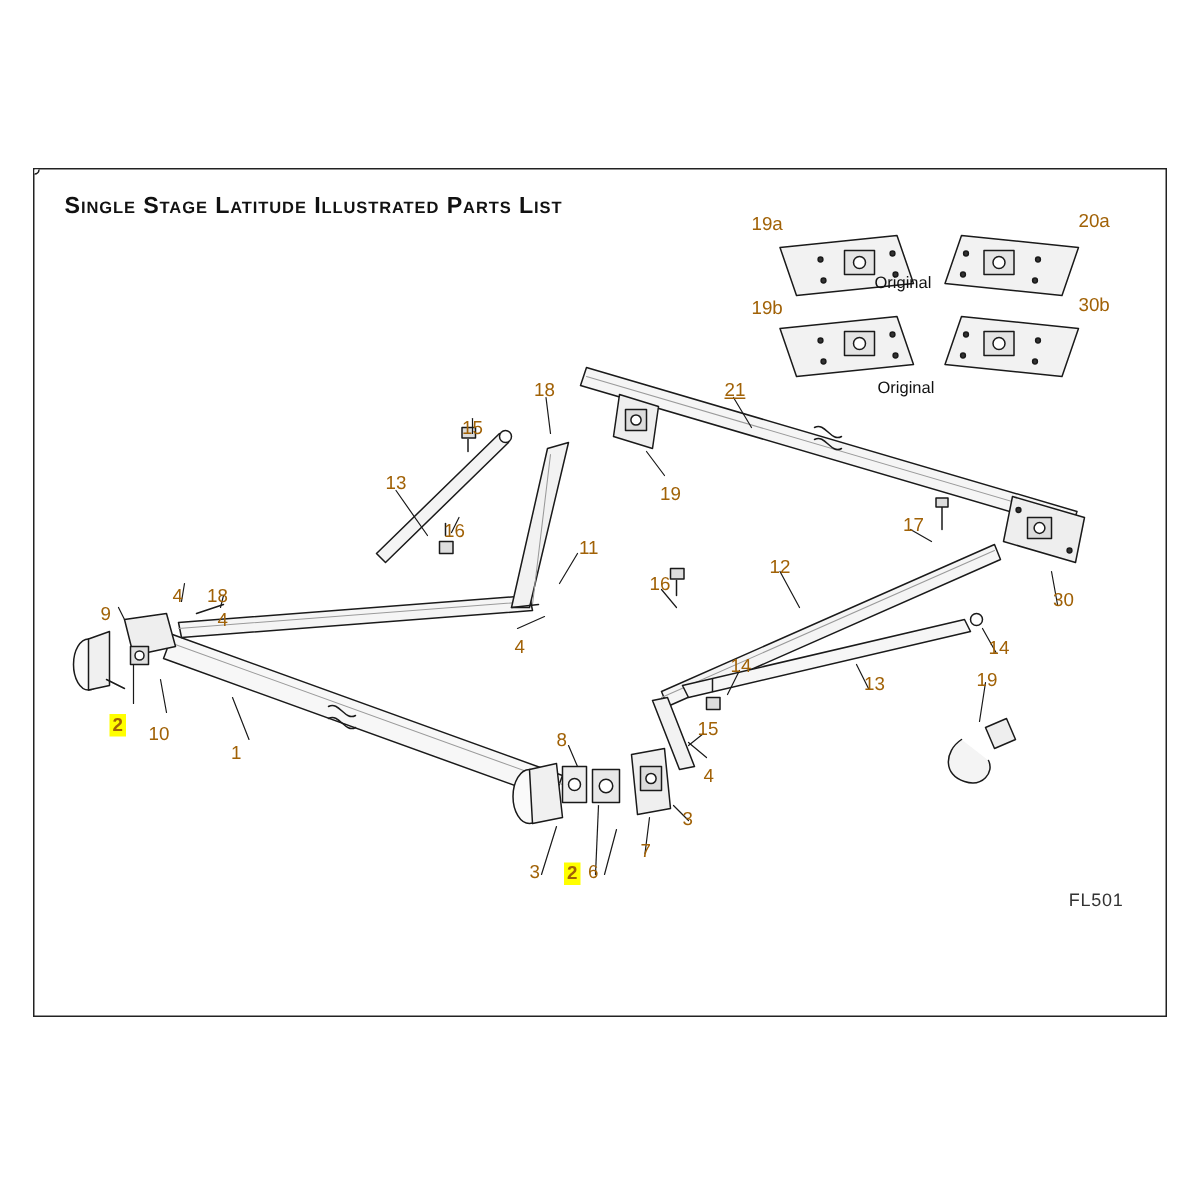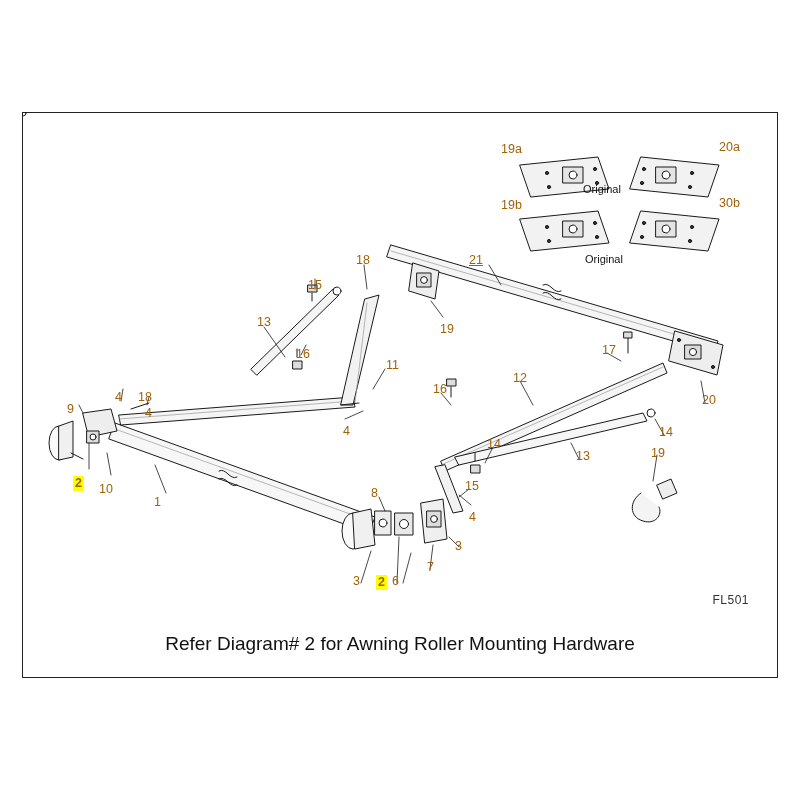--- a/index.html
+++ b/index.html
@@ -61,20 +61,21 @@
     font-size:11px;
     color:#111;
     white-space:nowrap;
   }
 </style>
 </head>
 <body>
 
 <div id="sheet">
 
+  <div id="title">Single Stage Latitude Illustrated Parts List</div>
 
   <svg class="draw" viewBox="0 0 756 566">
     <g fill="none" stroke="#1a1a1a" stroke-width="1" stroke-linejoin="round" stroke-linecap="round">
 
       <g>
         <path d="M497,52 L575,44 L586,76 L508,84 Z" fill="#f2f2f2"></path>
         <rect x="540" y="54" width="20" height="16" fill="#e4e4e4"></rect>
         <circle cx="550" cy="62" r="4" fill="#fff"></circle>
         <circle cx="524" cy="60" r="1.6" fill="#333"></circle>
         <circle cx="572" cy="56" r="1.6" fill="#333"></circle>
@@ -261,20 +262,19 @@
       <div class="lbl" style="left: 464px; top: 325px;">14</div>
       <div class="lbl" style="left: 636px; top: 313px;">14</div>
       <div class="lbl" style="left: 285px; top: 166px;">15</div>
       <div class="lbl" style="left: 442px; top: 367px;">15</div>
       <div class="lbl" style="left: 273px; top: 235px;">16</div>
       <div class="lbl" style="left: 410px; top: 270px;">16</div>
       <div class="lbl" style="left: 579px; top: 231px;">17</div>
       <div class="lbl" style="left: 115px; top: 278px;">18</div>
       <div class="lbl" style="left: 333px; top: 141px;">18</div>
       <div class="lbl" style="left: 417px; top: 210px;">19</div>
-      <div class="lbl" style="left: 679px; top: 281px;">20</div>
-      <div class="lbl" style="left: 446px; top: 141px; text-decoration: underline;">21</div>
+      <div class="lbl" style="left: 679px; top: 281px;">30</div>
+      <div class="lbl" style="left: 460px; top: 141px; text-decoration: underline;">21</div>
       <div class="lbl" style="left: 628px; top: 334px;">19</div>
     </div>
 
   <div id="docid">FL501</div>
-  <div id="footer">Refer Diagram# 2 for Awning Roller Mounting Hardware</div>
 </div>
 
 </body></html>

